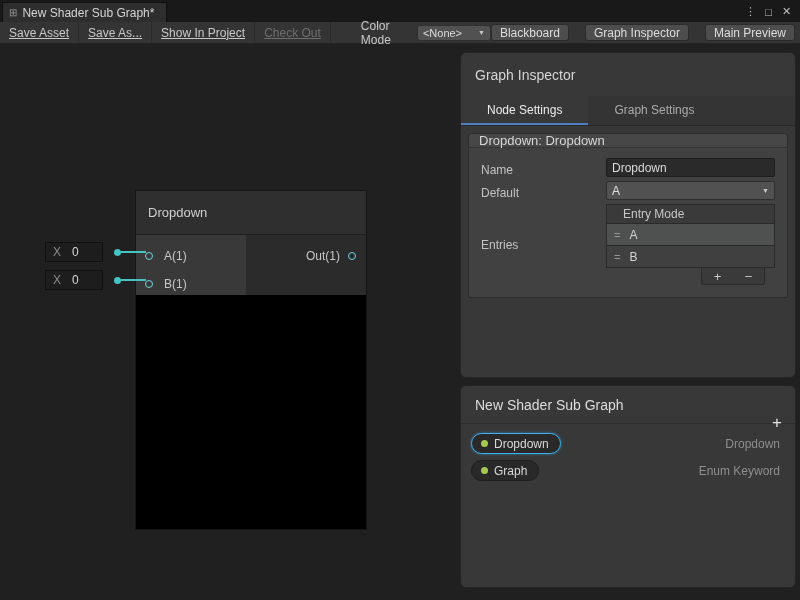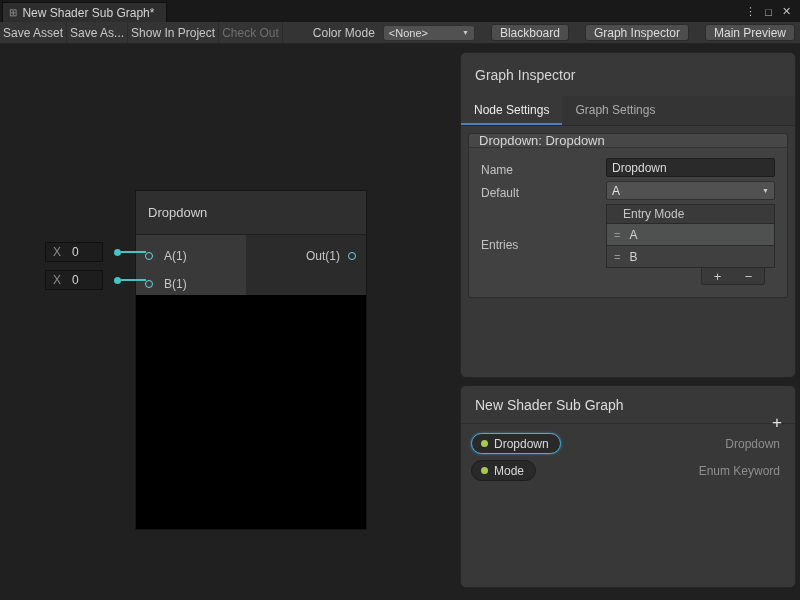--- a/index.html
+++ b/index.html
@@ -17,22 +17,22 @@
     font-size:12px; color:#d4d4d4; }
   .tab-icon { font-size:10px; color:#9a9a9a; }
   .win-controls { margin-left:auto; display:flex; align-items:center; gap:3px;
     padding:0 6px 4px 0; color:#c0c0c0; }
   .win-controls span { width:15px; text-align:center; font-size:11px; cursor:default; }
 
   
   .toolbar { position:absolute; top:22px; left:0; width:800px; height:22px;
     background:#343434; border-bottom:1px solid #232323;
     display:flex; align-items:center; font-size:12px; }
-  .tb-btn { padding:0 3px; height:100%; display:flex; align-items:center;
-    border-right:1px solid #2a2a2a; color:#c8c8c8; white-space:nowrap; }
+  .tb-btn { padding:0 9px; height:100%; display:flex; align-items:center;
+    border-right:1px solid #2a2a2a; color:#c8c8c8; white-space:nowrap;text-decoration:underline; }
   .tb-btn.disabled { color:#6e6e6e; }
   .tb-label { padding:0 8px 0 0; margin-left:30px; color:#c8c8c8; }
   .tb-dropdown { width:92px; height:16px; background:#515151; border:1px solid #303030;
     border-radius:3px; display:flex; align-items:center; justify-content:space-between;
     padding:0 5px; font-size:11px; color:#dcdcdc; }
   .arrow { font-size:7px; color:#c8c8c8; }
   .tb-right { margin-left:auto; display:flex; gap:16px; padding-right:5px; }
   .tb-toggle { height:17px; background:#4d4d4d; border:1px solid #2b2b2b; border-radius:3px;
     display:flex; align-items:center; padding:0 8px; font-size:12px; color:#dcdcdc;
     white-space:nowrap; }
@@ -72,21 +72,21 @@
   
   .panel { position:absolute; left:460px; width:336px; background:#383838;
     border:1px solid #242424; border-radius:6px; overflow:hidden; }
   .inspector { top:52px; height:326px; }
   .blackboard { top:385px; height:203px; }
 
   
   .gi-title { height:43px; display:flex; align-items:center; padding-left:14px;
     font-size:14px; color:#d6d6d6; }
   .gi-tabs { height:30px; display:flex; background:#343434; border-bottom:1px solid #2a2a2a; }
-  .gi-tab { padding:0 13px; display:flex; align-items:center; font-size:12px; color:#ababab;
+  .gi-tab { padding:0 26px; display:flex; align-items:center; font-size:12px; color:#ababab;
     border-bottom:2px solid transparent; }
   .gi-tab.active { color:#ececec; border-bottom-color:#4f7ec0; background:#383838; }
   .gi-content { padding:7px; }
   .section-box { background:#414141; border:1px solid #2d2d2d; border-radius:3px; }
   .section-header { height:14px; background:#474747; border-bottom:1px solid #333;
     display:flex; align-items:center; padding-left:10px; font-size:13px; color:#d6d6d6;
     border-radius:3px 3px 0 0; }
   .section-body { padding:10px 12px 12px; }
   .field-row { display:flex; align-items:flex-end; margin-bottom:4px; }
   .field-label { width:125px; font-size:12px; color:#c2c2c2; flex-shrink:0; }
@@ -244,18 +244,18 @@
     <div class="bb-row">
       <div class="pill selected">
         <span class="green-dot"></span>
         <span>Dropdown</span>
       </div>
       <div class="bb-type">Dropdown</div>
     </div>
     <div class="bb-row">
       <div class="pill">
         <span class="green-dot"></span>
-        <span>Mode</span>
+        <span>Graph</span>
       </div>
       <div class="bb-type">Enum Keyword</div>
     </div>
   </div>
 </div>
 
 </body></html>

